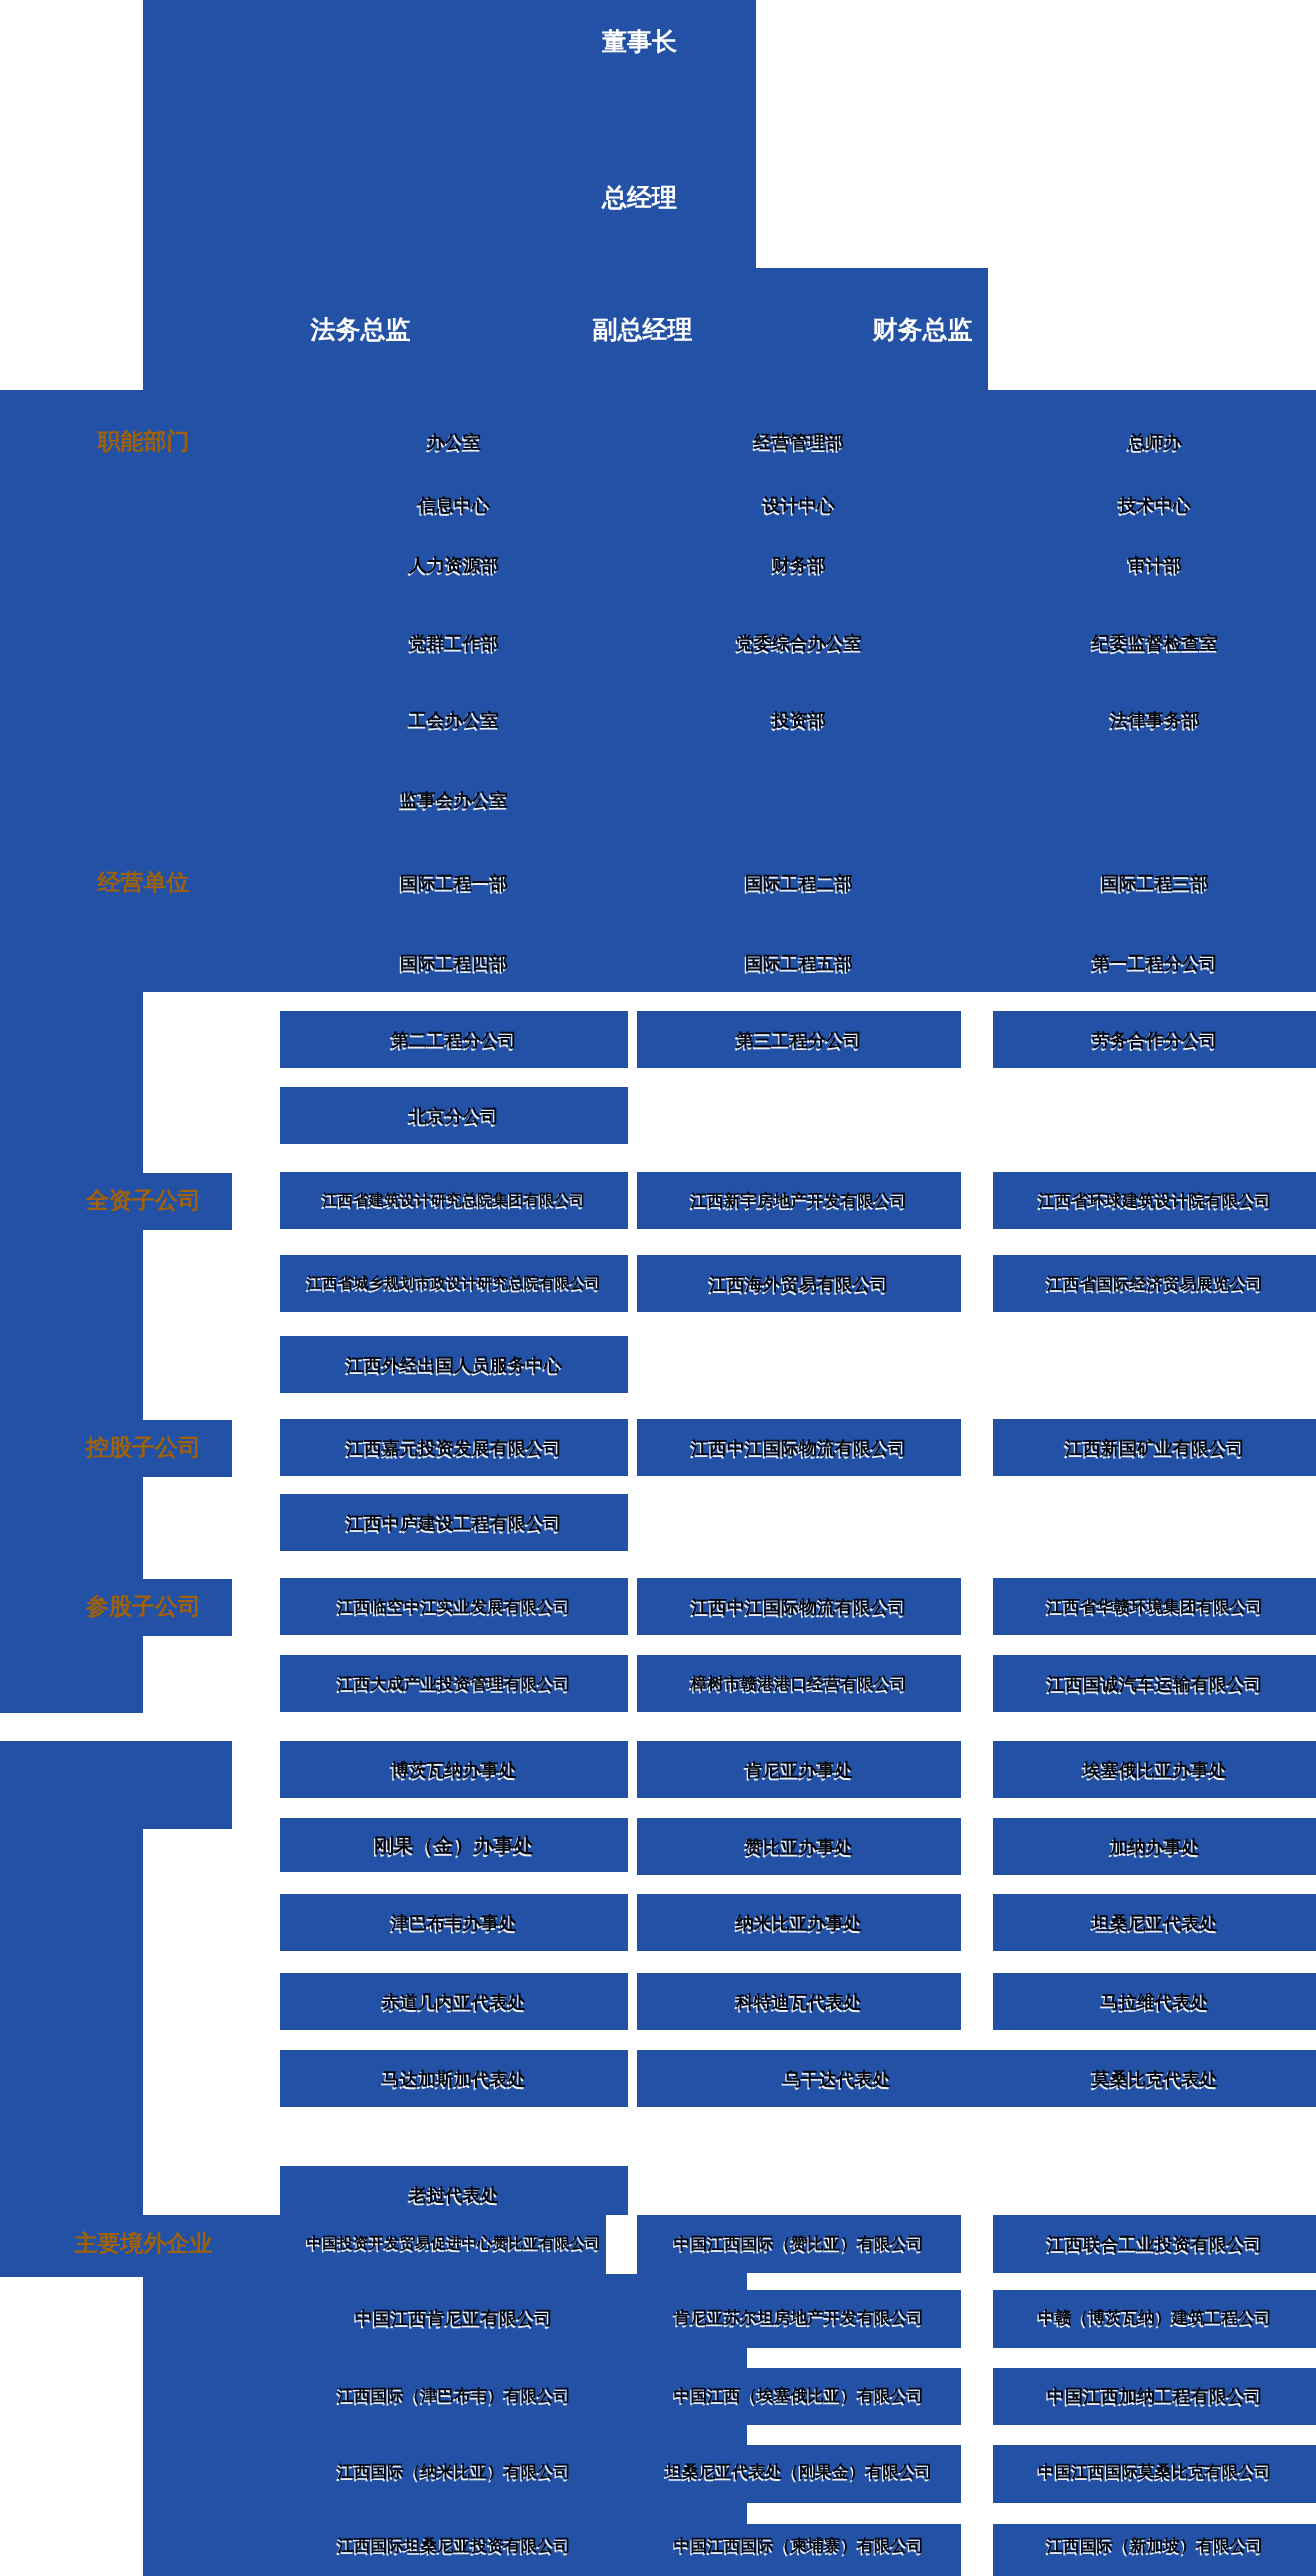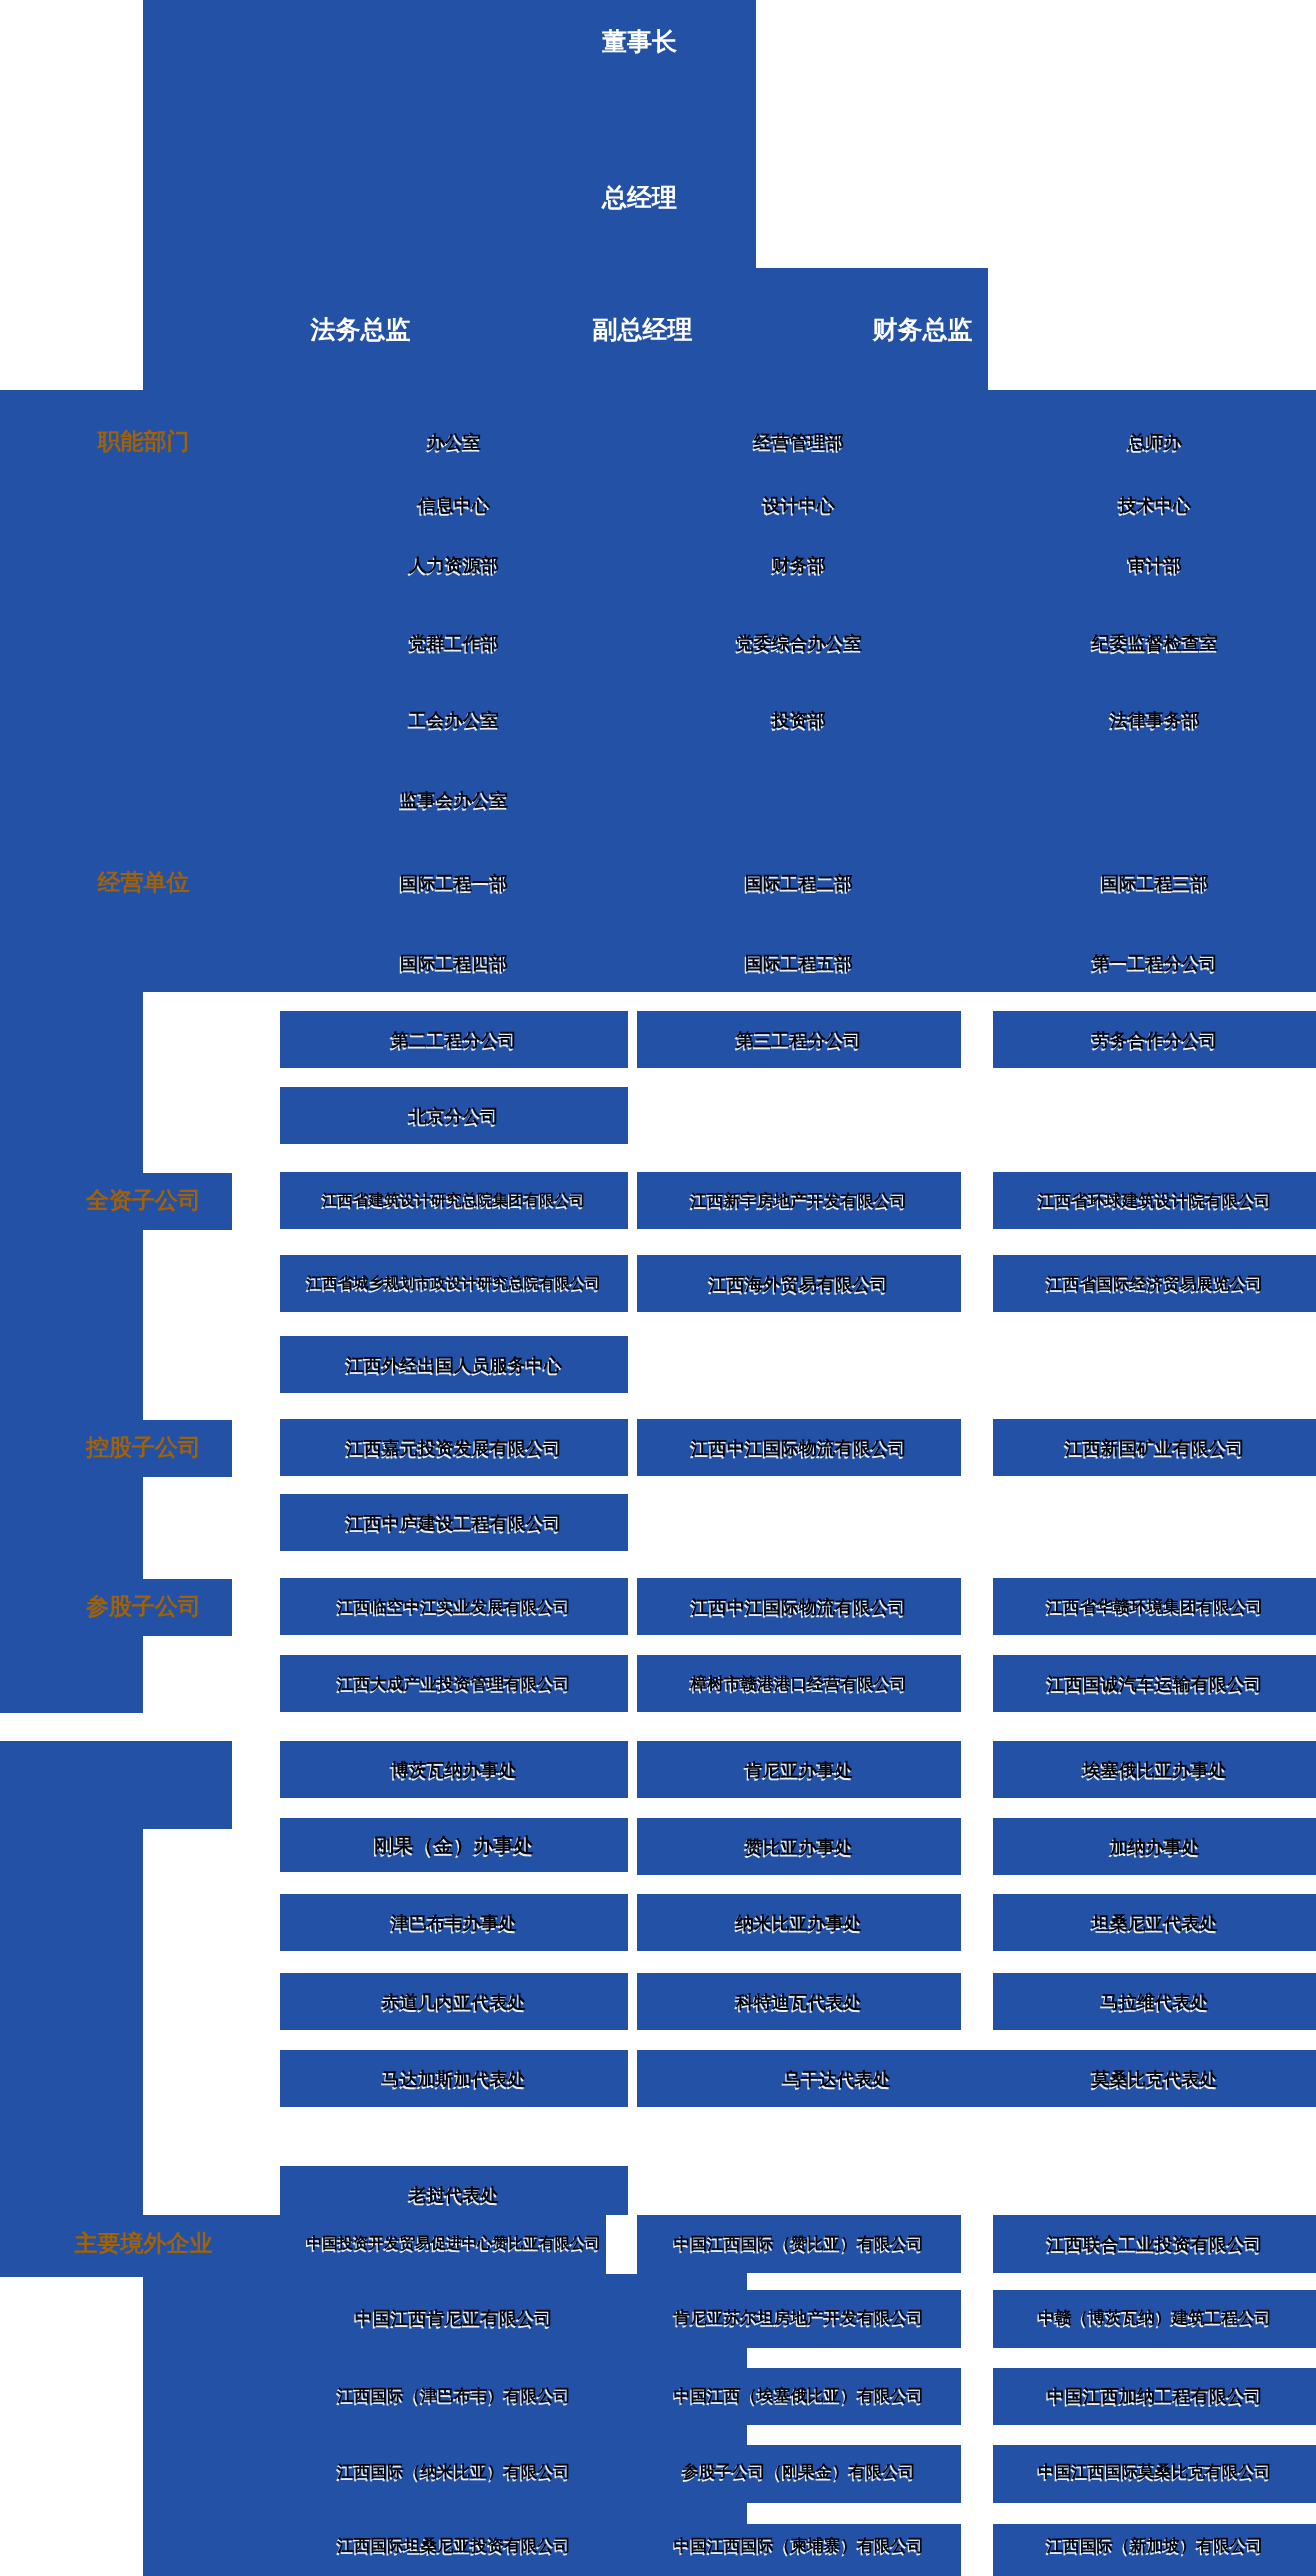--- a/index.html
+++ b/index.html
@@ -113,21 +113,21 @@
       <div class="box" style="left: 280px; top: 2215px; width: 348px; height: 57px; font-size: 15.5px;">中国投资开发贸易促进中心赞比亚有限公司</div>
       <div class="box" style="left: 637px; top: 2215px; width: 324px; height: 57px; font-size: 16.7px;">中国江西国际（赞比亚）有限公司</div>
       <div class="box" style="left: 993px; top: 2215px; width: 324px; height: 57px; font-size: 18px;">江西联合工业投资有限公司</div>
       <div class="box" style="left: 280px; top: 2289px; width: 348px; height: 57px; font-size: 18px;">中国江西肯尼亚有限公司</div>
       <div class="box" style="left: 637px; top: 2289px; width: 324px; height: 57px; font-size: 16.7px;">肯尼亚苏尔坦房地产开发有限公司</div>
       <div class="box" style="left: 993px; top: 2289px; width: 324px; height: 57px; font-size: 16.7px;">中赣（博茨瓦纳）建筑工程公司</div>
       <div class="box" style="left: 280px; top: 2367px; width: 348px; height: 57px; font-size: 16.7px;">江西国际（津巴布韦）有限公司</div>
       <div class="box" style="left: 637px; top: 2367px; width: 324px; height: 57px; font-size: 16.7px;">中国江西（埃塞俄比亚）有限公司</div>
       <div class="box" style="left: 993px; top: 2367px; width: 324px; height: 57px; font-size: 18px;">中国江西加纳工程有限公司</div>
       <div class="box" style="left: 280px; top: 2443px; width: 348px; height: 57px; font-size: 16.7px;">江西国际（纳米比亚）有限公司</div>
-      <div class="box" style="left: 637px; top: 2443px; width: 324px; height: 57px; font-size: 16.7px;">参股子公司（刚果金）有限公司</div>
+      <div class="box" style="left: 637px; top: 2443px; width: 324px; height: 57px; font-size: 16.7px;">坦桑尼亚代表处（刚果金）有限公司</div>
       <div class="box" style="left: 993px; top: 2443px; width: 324px; height: 57px; font-size: 16.7px;">中国江西国际莫桑比克有限公司</div>
       <div class="box" style="left: 280px; top: 2517px; width: 348px; height: 57px; font-size: 16.7px;">江西国际坦桑尼亚投资有限公司</div>
       <div class="box" style="left: 637px; top: 2517px; width: 324px; height: 57px; font-size: 16.7px;">中国江西国际（柬埔寨）有限公司</div>
       <div class="box" style="left: 993px; top: 2517px; width: 324px; height: 57px; font-size: 16.7px;">江西国际（新加坡）有限公司</div>
     </div>
 
   <div class="wt" style="left:747px;top:2273px;width:570px;height:16.7px;"></div>
   <div class="wt" style="left:747px;top:2348px;width:570px;height:20px;"></div>
   <div class="wt" style="left:747px;top:2425px;width:570px;height:20px;"></div>
   <div class="wt" style="left:747px;top:2503px;width:570px;height:21px;"></div>

